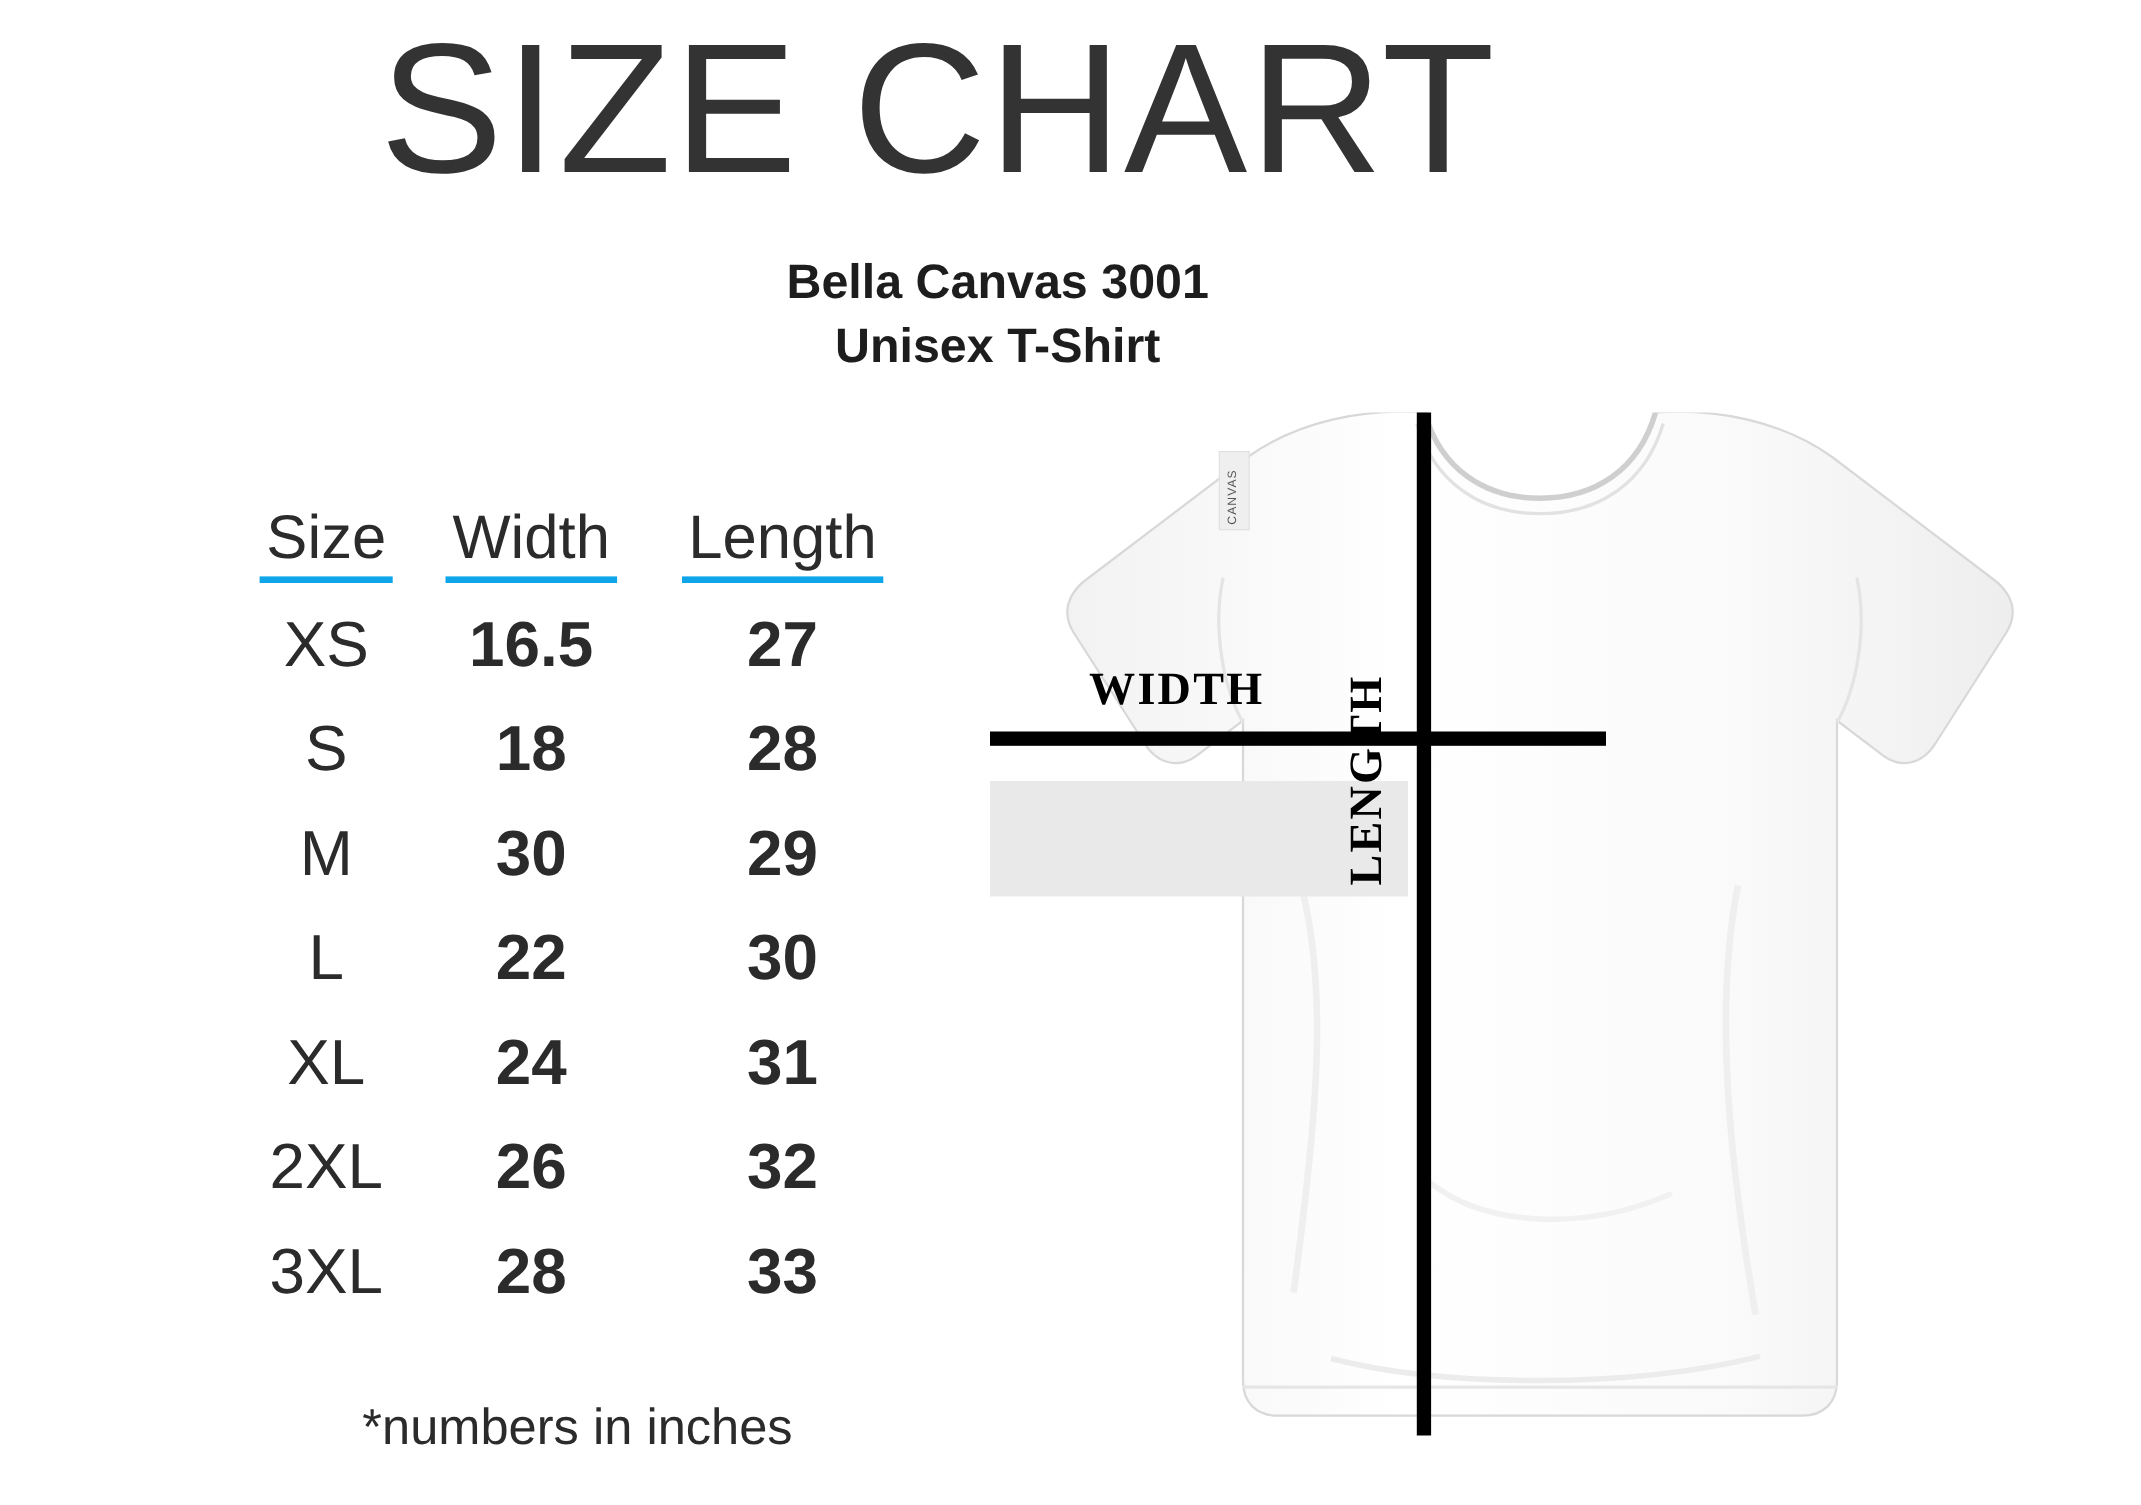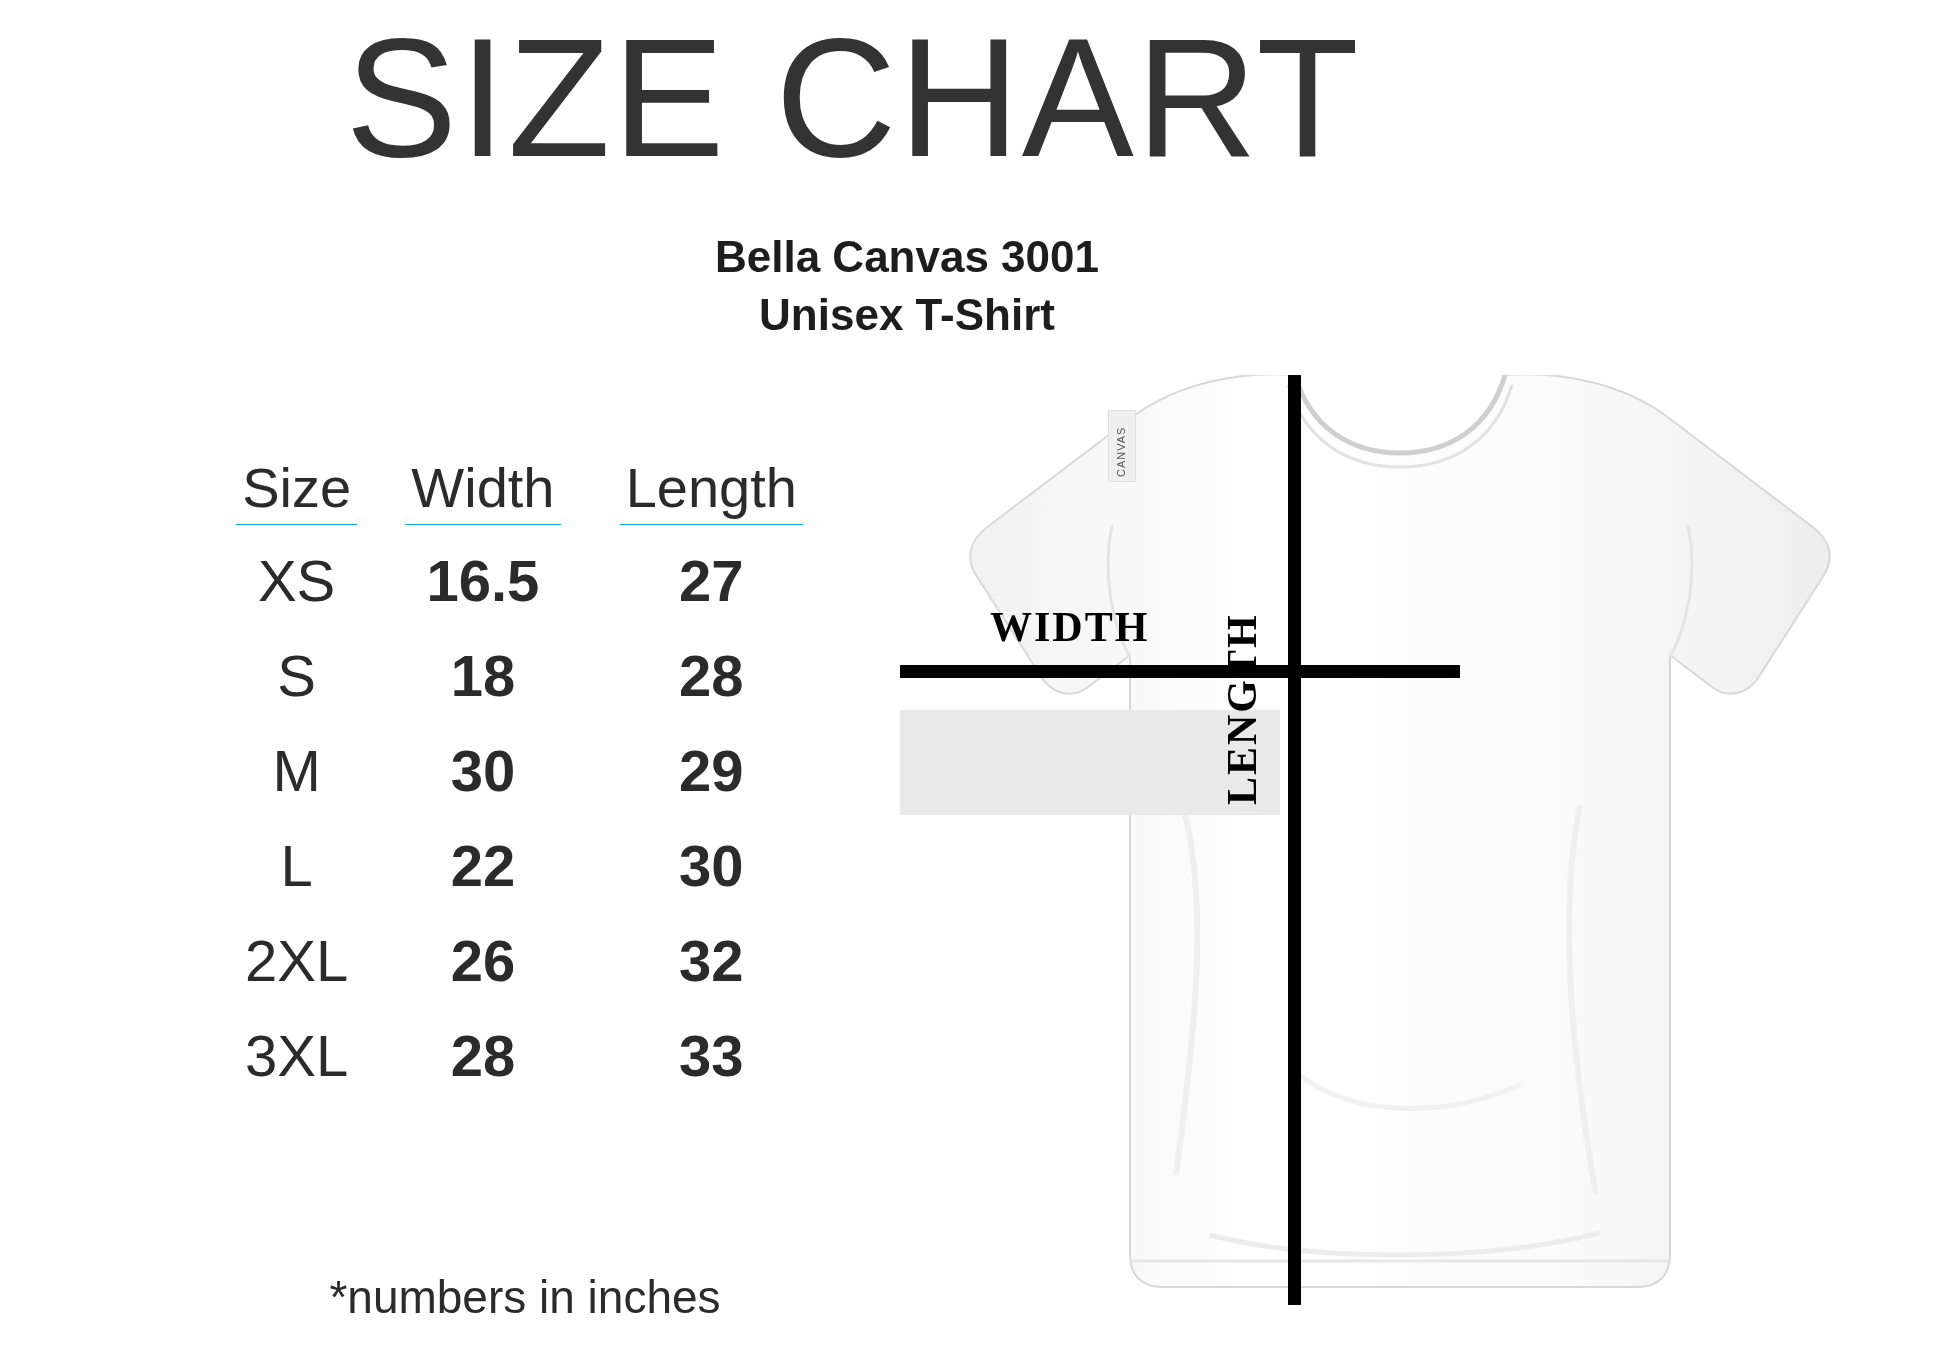--- a/index.html
+++ b/index.html
@@ -56,21 +56,21 @@
     width: 100%;
   }
   #size-table th {
     font-size: 56px;
     font-weight: 400;
     color: #2b2b2b;
     padding: 0 0 8px 0;
     text-align: center;
   }
   #size-table th span.hdr {
-    border-bottom: 1px solid #0ea5e9;
+    border-bottom: 6px solid #0ea5e9;
     padding: 0 6px 4px 6px;
     display: inline-block;
   }
   #size-table td {
     font-size: 58px;
     padding: 14px 0;
     text-align: center;
     color: #2b2b2b;
   }
   #size-table td.size-cell {
@@ -202,20 +202,25 @@
       </tr>
       <tr>
         <td class="size-cell">M</td>
         <td class="num-cell">30</td>
         <td class="num-cell">29</td>
       </tr>
       <tr>
         <td class="size-cell">L</td>
         <td class="num-cell">22</td>
         <td class="num-cell">30</td>
+      </tr>
+      <tr>
+        <td class="size-cell">XL</td>
+        <td class="num-cell">24</td>
+        <td class="num-cell">31</td>
       </tr>
       <tr>
         <td class="size-cell">2XL</td>
         <td class="num-cell">26</td>
         <td class="num-cell">32</td>
       </tr>
       <tr>
         <td class="size-cell">3XL</td>
         <td class="num-cell">28</td>
         <td class="num-cell">33</td>

